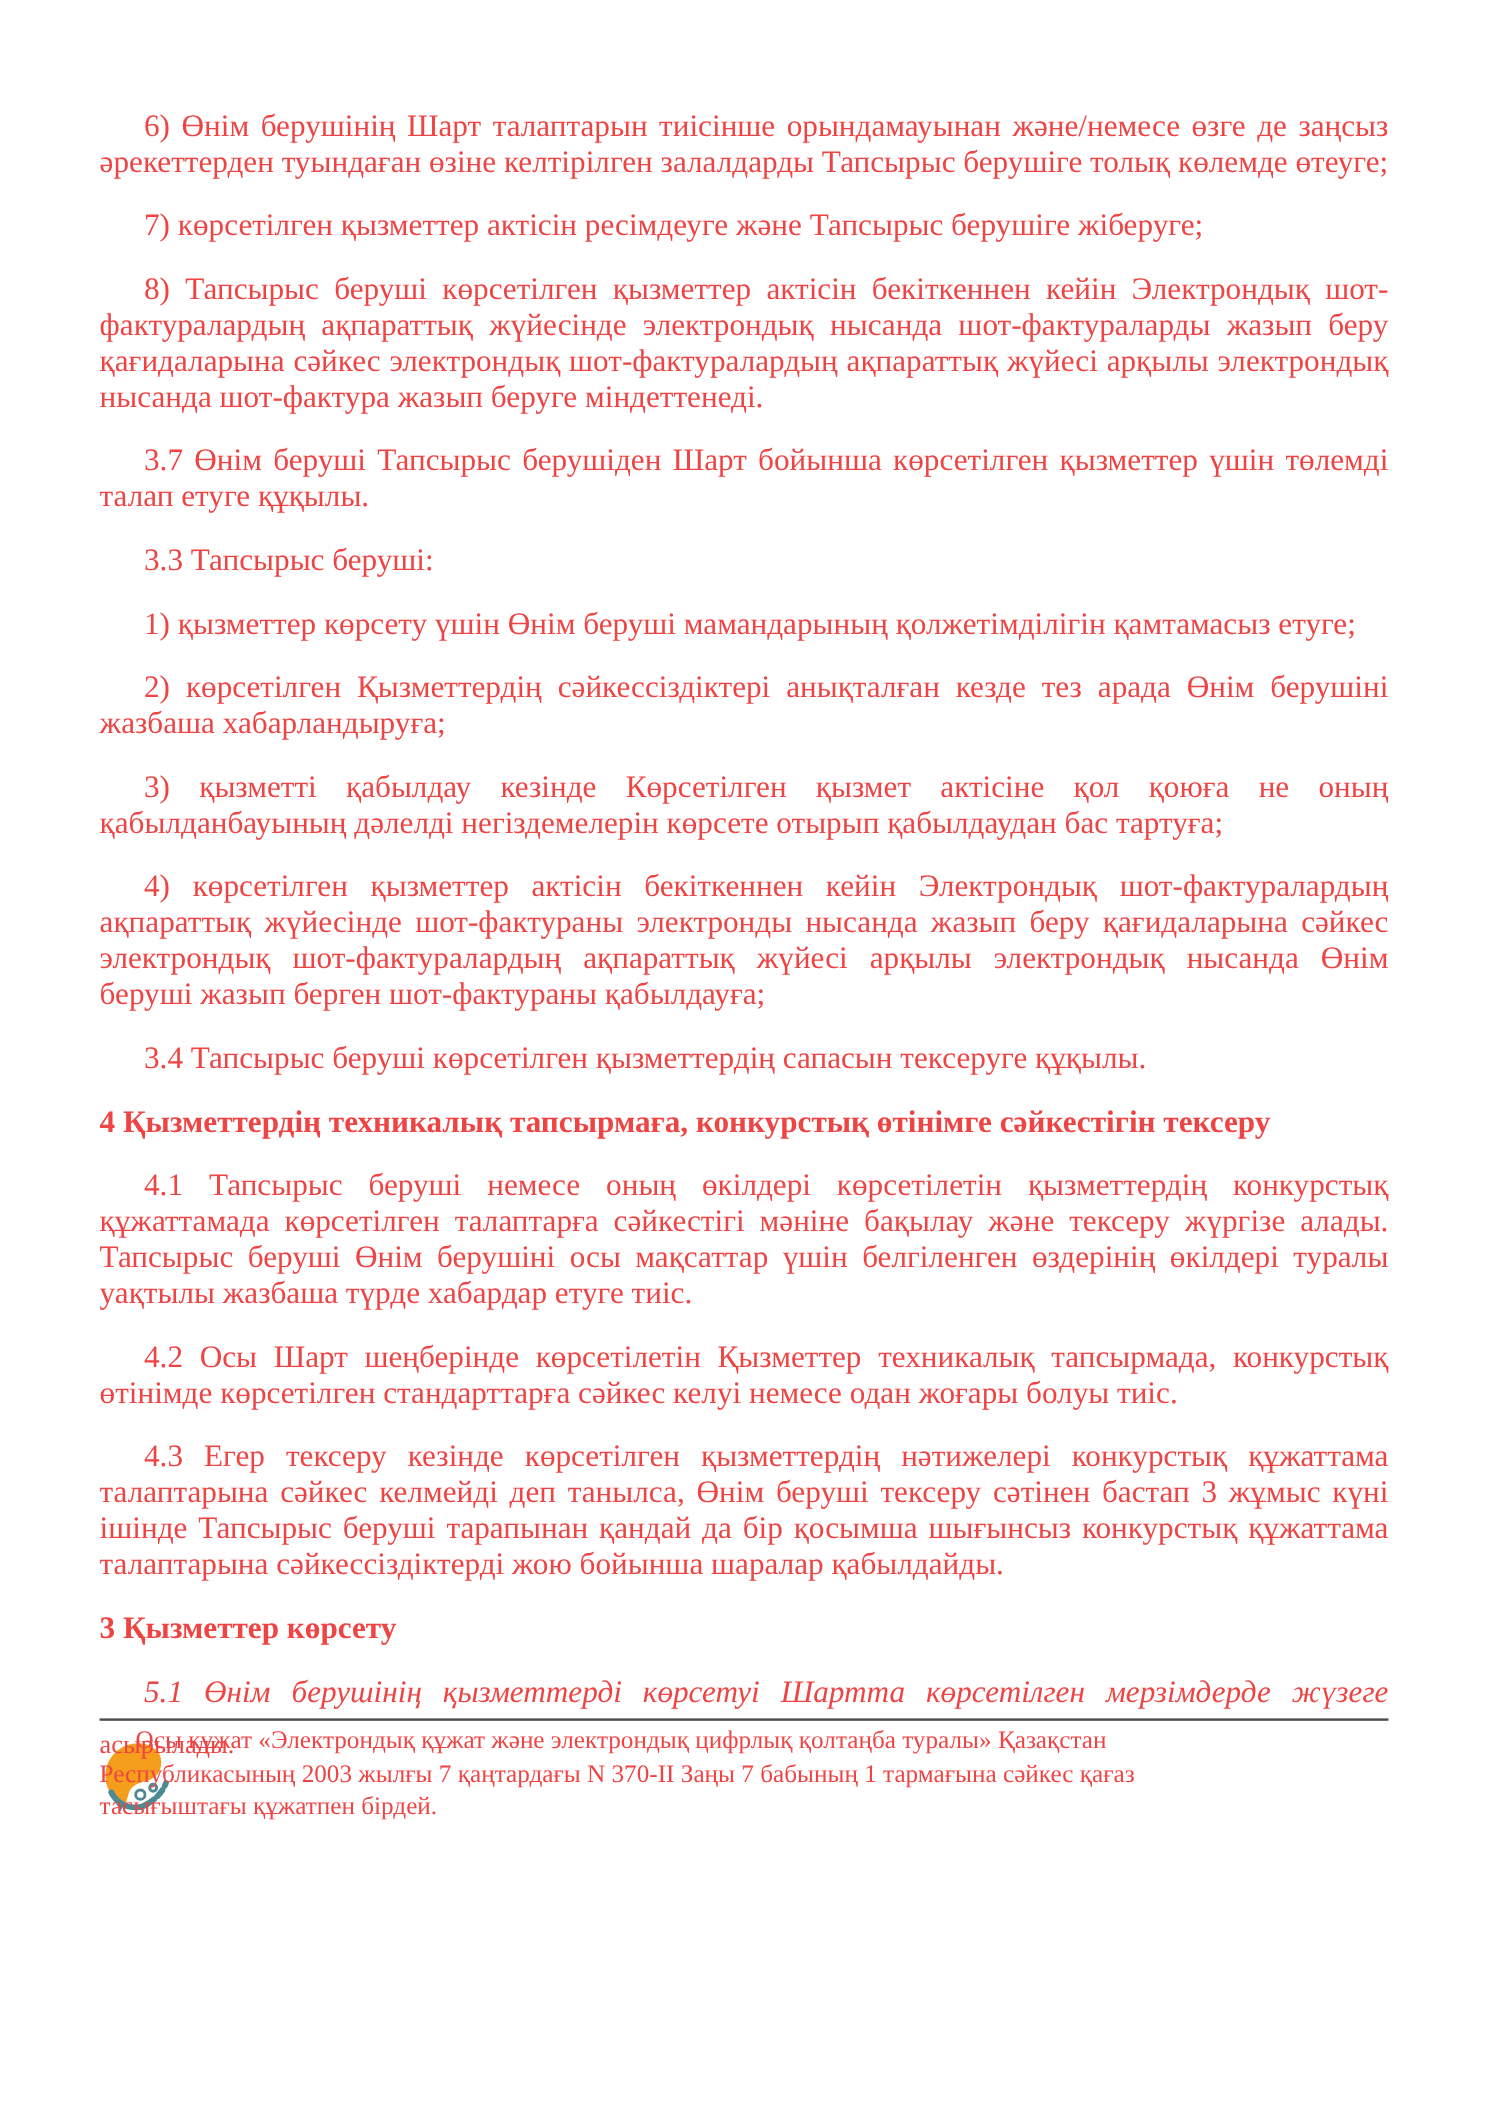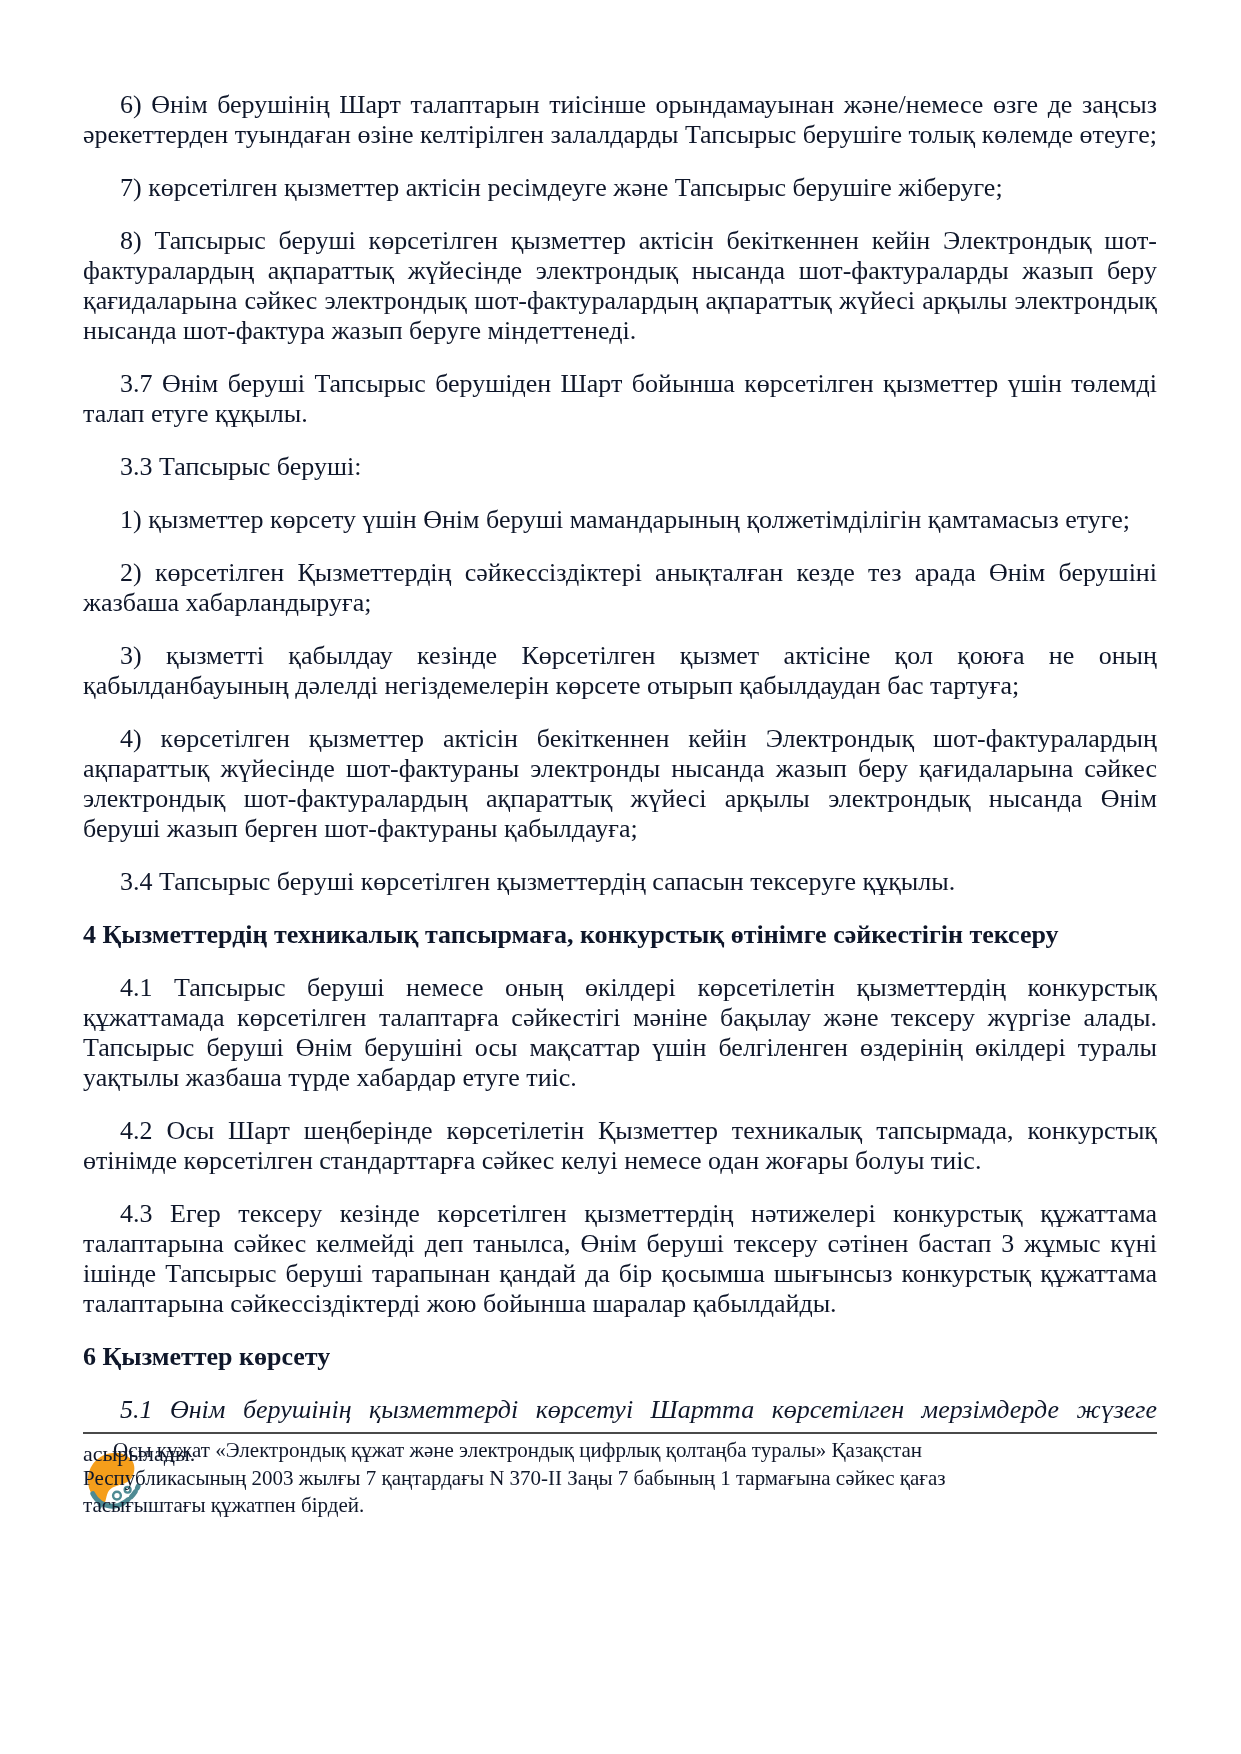--- a/index.html
+++ b/index.html
@@ -9,21 +9,21 @@
   }
   .page {
     position: relative;
     width: 1241px;
     min-height: 1754px;
     margin: 0 auto;
     background: #ffffff;
     box-sizing: border-box;
     padding: 90px 84px 0 83px;
     font-family: "Liberation Serif", "DejaVu Serif", serif;
-    color: #0f172a;
+    color: #ef4444;
     font-size: 26px;
     line-height: 30px;
     overflow: hidden;
   }
   .para {
     margin: 0 0 23px 0;
     text-align: justify;
     text-indent: 37px;
   }
   .heading {
@@ -93,21 +93,21 @@
         <p class="para">3.3 Тапсырыс беруші:</p>
         <p class="para">1) қызметтер көрсету үшін Өнім беруші мамандарының қолжетімділігін қамтамасыз етуге;</p>
         <p class="para">2) көрсетілген Қызметтердің сәйкессіздіктері анықталған кезде тез арада Өнім берушіні жазбаша хабарландыруға;</p>
         <p class="para">3) қызметті қабылдау кезінде Көрсетілген қызмет актісіне қол қоюға не оның қабылданбауының дәлелді негіздемелерін көрсете отырып қабылдаудан бас тартуға;</p>
         <p class="para">4) көрсетілген қызметтер актісін бекіткеннен кейін Электрондық шот-фактуралардың ақпараттық жүйесінде шот-фактураны электронды нысанда жазып беру қағидаларына сәйкес электрондық шот-фактуралардың ақпараттық жүйесі арқылы электрондық нысанда Өнім беруші жазып берген шот-фактураны қабылдауға;</p>
         <p class="para">3.4 Тапсырыс беруші көрсетілген қызметтердің сапасын тексеруге құқылы.</p>
         <p class="heading">4 Қызметтердің техникалық тапсырмаға, конкурстық өтінімге сәйкестігін тексеру</p>
         <p class="para">4.1 Тапсырыс беруші немесе оның өкілдері көрсетілетін қызметтердің конкурстық құжаттамада көрсетілген талаптарға сәйкестігі мәніне бақылау және тексеру жүргізе алады. Тапсырыс беруші Өнім берушіні осы мақсаттар үшін белгіленген өздерінің өкілдері туралы уақтылы жазбаша түрде хабардар етуге тиіс.</p>
         <p class="para">4.2 Осы Шарт шеңберінде көрсетілетін Қызметтер техникалық тапсырмада, конкурстық өтінімде көрсетілген стандарттарға сәйкес келуі немесе одан жоғары болуы тиіс.</p>
         <p class="para">4.3 Егер тексеру кезінде көрсетілген қызметтердің нәтижелері конкурстық құжаттама талаптарына сәйкес келмейді деп танылса, Өнім беруші тексеру сәтінен бастап 3 жұмыс күні ішінде Тапсырыс беруші тарапынан қандай да бір қосымша шығынсыз конкурстық құжаттама талаптарына сәйкессіздіктерді жою бойынша шаралар қабылдайды.</p>
-        <p class="heading">6 Қызметтер көрсету</p>
+        <p class="heading">3 Қызметтер көрсету</p>
       </div>
     <p class="split-line">5.1 Өнім берушінің қызметтерді көрсетуі Шартта көрсетілген мерзімдерде жүзеге</p>
   </main>
 
   <div class="footer-rule"></div>
 
   <div class="footer">
     <span class="continuation">асырылады.</span>
 
     <span class="footer-icon">

